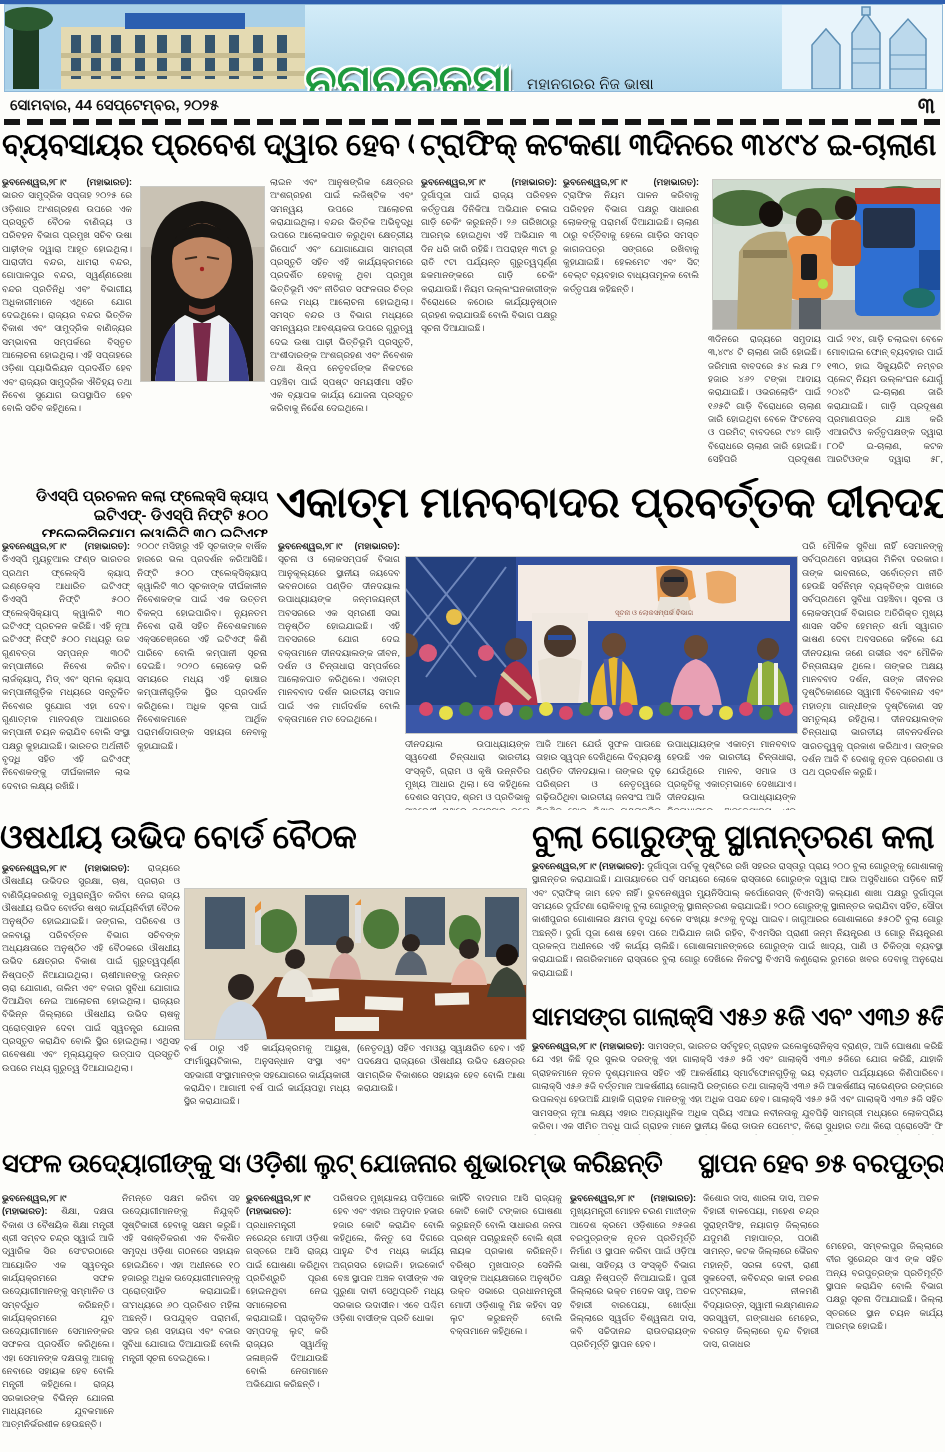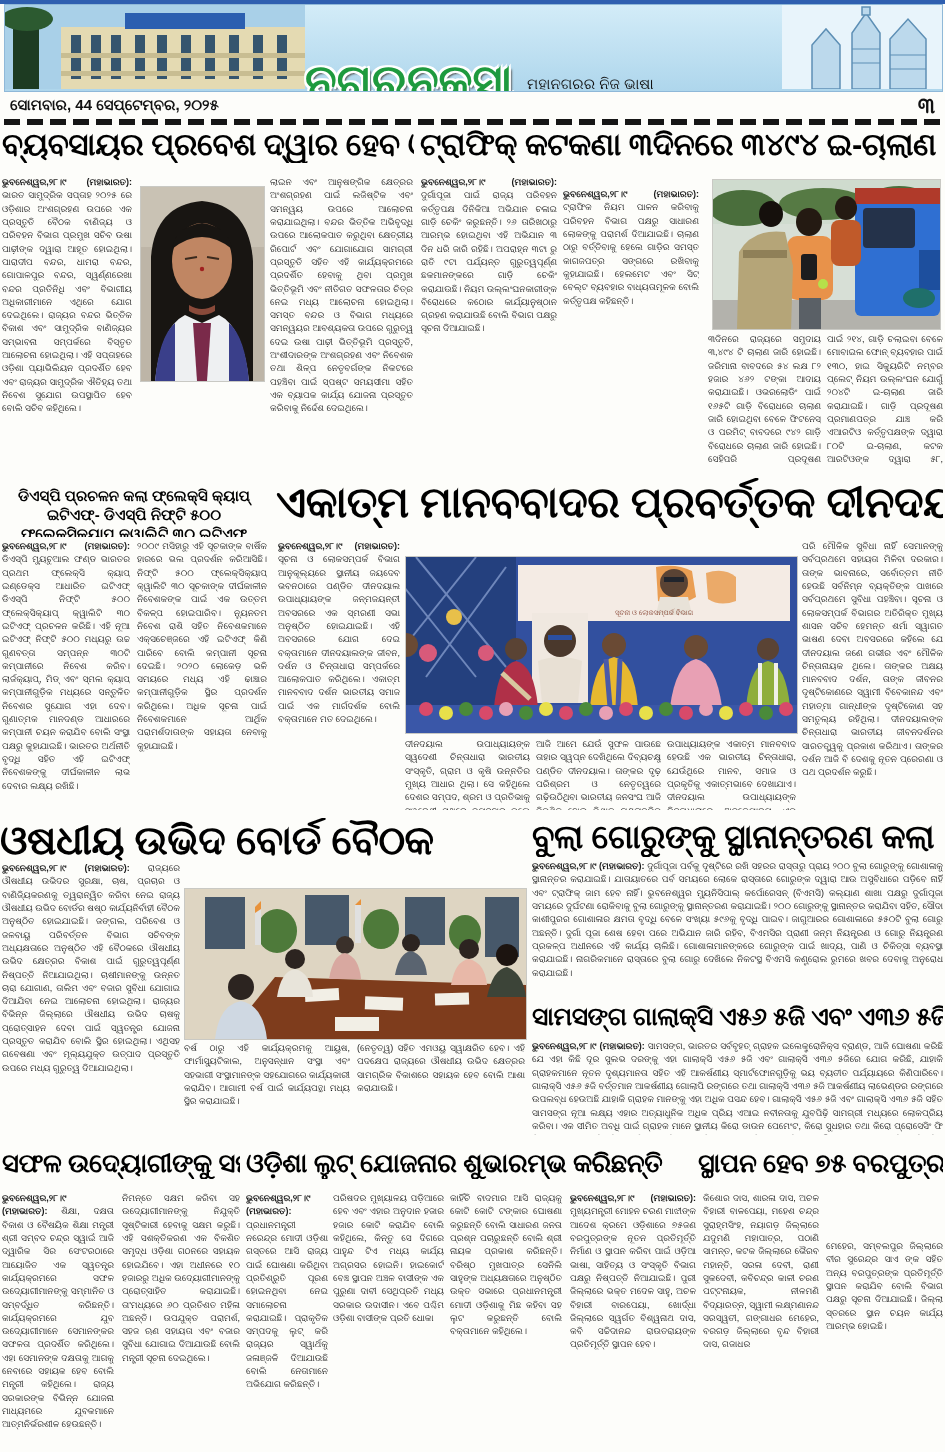--- a/index.html
+++ b/index.html
@@ -98,21 +98,21 @@
       <path d="M14,194 Q20,140 44,128 L61,136 L78,128 Q102,140 108,194 Z" fill="#eef0f2"></path>
       <path d="M14,194 Q18,150 34,136 L34,194 Z" fill="#3a3f8a"></path>
       <path d="M108,194 Q104,150 88,136 L88,194 Z" fill="#3a3f8a"></path>
       <path d="M52,136 L56,194 L66,194 L70,136 Z" fill="#7a2a4a"></path>
     </svg>
   </div>
   <div class="col" style="left:270px;top:176px;width:143px;height:290px;"><span>ଲାଇନ ଏବଂ ଆନୁଷଙ୍ଗିକ କ୍ଷେତ୍ରର ଅଂଶଗ୍ରହଣ ପାଇଁ ଲଜିଷ୍ଟିକ ଏବଂ ସମନ୍ୱୟ ଉପରେ ଆଲୋଚନା କରାଯାଇଥିଲା। ବନ୍ଦର ଭିତ୍ତିକ ଅଭିବୃଦ୍ଧି ଉପରେ ଆଲୋକପାତ କରୁଥିବା କ୍ଷେତ୍ରୀୟ ରିପୋର୍ଟ ଏବଂ ଯୋଗାଯୋଗ ସାମଗ୍ରୀ ପ୍ରସ୍ତୁତି ସହିତ ଏହି କାର୍ଯ୍ୟକ୍ରମରେ ପ୍ରଦର୍ଶିତ ହେବାକୁ ଥିବା ପ୍ରମୁଖ ଭିତ୍ତିଭୂମି ଏବଂ ନୀତିଗତ ସଫଳତାର ଚିତ୍ର ନେଇ ମଧ୍ୟ ଆଲୋଚନା ହୋଇଥିଲା। ସମସ୍ତ ବନ୍ଦର ଓ ବିଭାଗ ମଧ୍ୟରେ ସମନ୍ୱୟର ଆବଶ୍ୟକତା ଉପରେ ଗୁରୁତ୍ୱ ଦେଇ ଉଷା ପାଢ଼ୀ ଭିତ୍ତିଭୂମି ପ୍ରସ୍ତୁତି, ଅଂଶୀଦାରଙ୍କ ଅଂଶଗ୍ରହଣ ଏବଂ ନିବେଶକ ତଥା ଶିଳ୍ପ ନେତୃବର୍ଗଙ୍କ ନିକଟରେ ପହଞ୍ଚିବା ପାଇଁ ସ୍ପଷ୍ଟ ସମୟସୀମା ସହିତ ଏକ ବ୍ୟାପକ କାର୍ଯ୍ୟ ଯୋଜନା ପ୍ରସ୍ତୁତ କରିବାକୁ ନିର୍ଦ୍ଦେଶ ଦେଇଥିଲେ।</span></div>
 
   <div class="hl" style="left:420px;top:127px;width:523px;font-size:31px;">ଟ୍ରାଫିକ୍ କଟକଣା ୩ଦିନରେ ୩୪୯୪ ଇ-ଚାଲାଣ</div>
   <div class="col" style="left:421px;top:176px;width:136px;height:290px;"><b class="dl">ଭୁବନେଶ୍ୱର,୨୮।୯ (ମହାଭାରତ):</b> <span>ଦୁର୍ଗାପୂଜା ପାଇଁ ରାଜ୍ୟ ପରିବହନ କର୍ତ୍ତୃପକ୍ଷ ଦିନିକିଆ ଅଭିଯାନ ଚଳାଇ ଗାଡ଼ି ଚେକିଂ କରୁଛନ୍ତି। ୨୬ ତାରିଖଠାରୁ ଆରମ୍ଭ ହୋଇଥିବା ଏହି ଅଭିଯାନ ୩ ଦିନ ଧରି ଜାରି ରହିଛି। ଅପରାହ୍ନ ୩ଟା ରୁ ରାତି ୯ଟା ପର୍ଯ୍ୟନ୍ତ ଗୁରୁତ୍ୱପୂର୍ଣ୍ଣ ଛକମାନଙ୍କରେ ଗାଡ଼ି ଚେକିଂ କରାଯାଉଛି। ନିୟମ ଉଲ୍ଲଂଘନକାରୀଙ୍କ ବିରୋଧରେ କଠୋର କାର୍ଯ୍ୟାନୁଷ୍ଠାନ ଗ୍ରହଣ କରାଯାଉଛି ବୋଲି ବିଭାଗ ପକ୍ଷରୁ ସୂଚନା ଦିଆଯାଇଛି।</span></div>
-  <div class="col" style="left:563px;top:176px;width:136px;height:290px;margin-top:12px;"><b class="dl">ଭୁବନେଶ୍ୱର,୨୮।୯ (ମହାଭାରତ):</b> <span>ଟ୍ରାଫିକ ନିୟମ ପାଳନ କରିବାକୁ ପରିବହନ ବିଭାଗ ପକ୍ଷରୁ ସାଧାରଣ ଲୋକଙ୍କୁ ପରାମର୍ଶ ଦିଆଯାଇଛି। ଚାଲାଣ ଠାରୁ ବର୍ତ୍ତିବାକୁ ହେଲେ ଗାଡ଼ିର ସମସ୍ତ କାଗଜପତ୍ର ସଙ୍ଗରେ ରଖିବାକୁ କୁହାଯାଇଛି। ହେଲମେଟ ଏବଂ ସିଟ୍ ବେଲ୍ଟ ବ୍ୟବହାର ବାଧ୍ୟତାମୂଳକ ବୋଲି କର୍ତ୍ତୃପକ୍ଷ କହିଛନ୍ତି।</span></div>
+  <div class="col" style="left:563px;top:176px;width:136px;height:290px;"><b class="dl">ଭୁବନେଶ୍ୱର,୨୮।୯ (ମହାଭାରତ):</b> <span>ଟ୍ରାଫିକ ନିୟମ ପାଳନ କରିବାକୁ ପରିବହନ ବିଭାଗ ପକ୍ଷରୁ ସାଧାରଣ ଲୋକଙ୍କୁ ପରାମର୍ଶ ଦିଆଯାଇଛି। ଚାଲାଣ ଠାରୁ ବର୍ତ୍ତିବାକୁ ହେଲେ ଗାଡ଼ିର ସମସ୍ତ କାଗଜପତ୍ର ସଙ୍ଗରେ ରଖିବାକୁ କୁହାଯାଇଛି। ହେଲମେଟ ଏବଂ ସିଟ୍ ବେଲ୍ଟ ବ୍ୟବହାର ବାଧ୍ୟତାମୂଳକ ବୋଲି କର୍ତ୍ତୃପକ୍ଷ କହିଛନ୍ତି।</span></div>
   <div class="ph" style="left:712px;top:179px;width:227px;height:149px;">
     <svg width="227" height="149" viewBox="0 0 227 149">
       <rect width="227" height="149" fill="#d7dfd6"></rect>
       <rect y="0" width="227" height="44" fill="#cfdbce"></rect>
       <ellipse cx="30" cy="28" rx="34" ry="18" fill="#4a6e3c"></ellipse>
       <ellipse cx="110" cy="24" rx="44" ry="16" fill="#567a44"></ellipse>
       <ellipse cx="186" cy="20" rx="30" ry="14" fill="#4a6e3c"></ellipse>
       <rect y="120" width="227" height="29" fill="#b3b2ac"></rect>
       <g>
         <rect x="142" y="18" width="85" height="118" rx="6" fill="#2f6fd2"></rect>
@@ -135,21 +135,21 @@
       </g>
       <g>
         <ellipse cx="133" cy="28" rx="11" ry="12" fill="#241a12"></ellipse>
         <rect x="118" y="40" width="30" height="46" rx="8" fill="#c05a2a"></rect>
       </g>
     </svg>
   </div>
   <div class="col" style="left:708px;top:333px;width:113px;height:133px;"><span>୩ଦିନରେ ରାଜ୍ୟରେ ସମୁଦାୟ ୩,୪୯୪ ଟି ଚାଲାଣ ଜାରି ହୋଇଛି। ଜରିମାନା ବାବଦରେ ୫୪ ଲକ୍ଷ ୮୨ ହଜାର ୪୬୨ ଟଙ୍କା ଆଦାୟ କରାଯାଇଛି। ଓଭରଲୋଡିଂ ପାଇଁ ୧୬୫ଟି ଗାଡ଼ି ବିରୋଧରେ ଚାଲାଣ ଜାରି ହୋଇଥିବା ବେଳେ ଫିଟନେସ୍ ଓ ପରମିଟ୍ ବାବଦରେ ୯୪୨ ଗାଡ଼ି ବିରୋଧରେ ଚାଲାଣ ଜାରି ହୋଇଛି। ସେହିପରି ପ୍ରଦୂଷଣ ପ୍ରମାଣପତ୍ର ନିୟମ ଉଲ୍ଲଂଘନ ପାଇଁ ୧୬୨,</span></div>
   <div class="col" style="left:827px;top:333px;width:116px;height:133px;"><span>ପାଇଁ ୨୧୪, ଗାଡ଼ି ଚଲାଇବା ବେଳେ ମୋବାଇଲ ଫୋନ୍ ବ୍ୟବହାର ପାଇଁ ୧୩୦, ହାଇ ସିକ୍ୟୁରିଟି ନମ୍ବର ପ୍ଲେଟ୍ ନିୟମ ଉଲ୍ଲଂଘନ ଯୋଗୁଁ ୨୦୪ଟି ଇ-ଚାଲାଣ ଜାରି କରାଯାଇଛି। ଗାଡ଼ି ପ୍ରଦୂଷଣ ପ୍ରମାଣପତ୍ର ଯାଞ୍ଚ କରି ଏଆରଟିଓ କର୍ତ୍ତୃପକ୍ଷଙ୍କ ଦ୍ୱାରା ୮୦ଟି ଇ-ଚାଲାଣ, କଟକ ଆରଟିଓଙ୍କ ଦ୍ୱାରା ୫୮, ନୟାଗଡ଼ରେ ୫୨, ନବରଙ୍ଗପୁର ଓ କୋରାପୁଟରେ ୫୧ ଲେଖାଏ ଇ-ଚାଲାଣ ଜାରି ହୋଇଛି।</span></div>
 
-  <div class="subhl" style="left:0px;top:487px;width:268px;height:50px;font-size:15px;">ଡିଏସ୍‌ପି ପ୍ରଚଳନ କଲା ଫ୍ଲେକ୍ସି କ୍ୟାପ୍ ଇଟିଏଫ୍- ଡିଏସ୍‌ପି ନିଫ୍ଟି ୫୦୦ ଫ୍ଲେକ୍ସିକ୍ୟାପ୍ କ୍ୱାଲିଟି ୩୦ ଇଟିଏଫ୍</div>
+  <div class="subhl" style="left:0px;top:487px;width:268px;height:50px;font-size:15px;text-align:right;">ଡିଏସ୍‌ପି ପ୍ରଚଳନ କଲା ଫ୍ଲେକ୍ସି କ୍ୟାପ୍ ଇଟିଏଫ୍- ଡିଏସ୍‌ପି ନିଫ୍ଟି ୫୦୦ ଫ୍ଲେକ୍ସିକ୍ୟାପ୍ କ୍ୱାଲିଟି ୩୦ ଇଟିଏଫ୍</div>
   <div class="col" style="left:2px;top:540px;width:128px;height:270px;"><b class="dl">ଭୁବନେଶ୍ୱର,୨୮।୯ (ମହାଭାରତ):</b> <span>ଡିଏସ୍‌ପି ମ୍ୟୁଚୁଆଲ ଫଣ୍ଡ ଭାରତର ପ୍ରଥମ ଫ୍ଲେକ୍ସି କ୍ୟାପ୍ ଇଣ୍ଡେକ୍ସ ଆଧାରିତ ଇଟିଏଫ୍ ଡିଏସ୍‌ପି ନିଫ୍ଟି ୫୦୦ ଫ୍ଲେକ୍ସିକ୍ୟାପ୍ କ୍ୱାଲିଟି ୩୦ ଇଟିଏଫ୍ ପ୍ରଚଳନ କରିଛି। ଏହି ନୂଆ ଇଟିଏଫ୍ ନିଫ୍ଟି ୫୦୦ ମଧ୍ୟରୁ ଉଚ୍ଚ ଗୁଣବତ୍ତା ସମ୍ପନ୍ନ ୩୦ଟି କମ୍ପାନୀରେ ନିବେଶ କରିବ। ଲାର୍ଜକ୍ୟାପ୍, ମିଡ୍ ଏବଂ ସ୍ମଲ କ୍ୟାପ୍ କମ୍ପାନୀଗୁଡ଼ିକ ମଧ୍ୟରେ ସନ୍ତୁଳିତ ନିବେଶର ସୁଯୋଗ ଏହା ଦେବ। ଗୁଣାତ୍ମକ ମାନଦଣ୍ଡ ଆଧାରରେ କମ୍ପାନୀ ଚୟନ କରାଯିବ ବୋଲି ସଂସ୍ଥା ପକ୍ଷରୁ କୁହାଯାଇଛି। ଭାରତର ଅର୍ଥନୀତି ବୃଦ୍ଧି ସହିତ ଏହି ଇଟିଏଫ୍ ନିବେଶକଙ୍କୁ ଦୀର୍ଘକାଳୀନ ଲାଭ ଦେବାର ଲକ୍ଷ୍ୟ ରଖିଛି।</span></div>
   <div class="col" style="left:137px;top:540px;width:130px;height:270px;"><span>୨୦୦୯ ମସିହାରୁ ଏହି ସୂଚକାଙ୍କ ବାର୍ଷିକ ହାରରେ ଭଲ ପ୍ରଦର୍ଶନ କରିଆସିଛି। ନିଫ୍ଟି ୫୦୦ ଫ୍ଲେକ୍ସିକ୍ୟାପ୍ କ୍ୱାଲିଟି ୩୦ ସୂଚକାଙ୍କ ଦୀର୍ଘକାଳୀନ ନିବେଶକଙ୍କ ପାଇଁ ଏକ ଉତ୍ତମ ବିକଳ୍ପ ହୋଇପାରିବ। ନ୍ୟୁନତମ ନିବେଶ ରାଶି ସହିତ ନିବେଶକମାନେ ଏକ୍ସଚେଞ୍ଜରେ ଏହି ଇଟିଏଫ୍ କିଣି ପାରିବେ ବୋଲି କମ୍ପାନୀ ସୂଚନା ଦେଇଛି। ୨୦୨୦ ଲୋକେଡ଼ ଭଳି ସମୟରେ ମଧ୍ୟ ଏହି ଢାଞ୍ଚାର କମ୍ପାନୀଗୁଡ଼ିକ ସ୍ଥିର ପ୍ରଦର୍ଶନ କରିଥିଲେ। ଅଧିକ ସୂଚନା ପାଇଁ ନିବେଶକମାନେ ଆର୍ଥିକ ପରାମର୍ଶଦାତାଙ୍କ ସହାୟତା ନେବାକୁ କୁହାଯାଇଛି।</span></div>
 
   <div class="hl hl-c" style="left:276px;top:478px;width:667px;font-size:43px;text-align:center;">ଏକାତ୍ମ ମାନବବାଦର ପ୍ରବର୍ତ୍ତକ ଦୀନଦୟାଲ</div>
   <div class="col" style="left:278px;top:540px;width:122px;height:270px;"><b class="dl">ଭୁବନେଶ୍ୱର,୨୮।୯ (ମହାଭାରତ):</b> <span>ସୂଚନା ଓ ଲୋକସମ୍ପର୍କ ବିଭାଗ ଆନୁକୂଲ୍ୟରେ ସ୍ଥାନୀୟ ଜୟଦେବ ଭବନଠାରେ ପଣ୍ଡିତ ଦୀନଦୟାଲ ଉପାଧ୍ୟାୟଙ୍କ ଜନ୍ମଜୟନ୍ତୀ ଅବସରରେ ଏକ ସ୍ମରଣୀ ସଭା ଅନୁଷ୍ଠିତ ହୋଇଯାଇଛି। ଏହି ଅବସରରେ ଯୋଗ ଦେଇ ବକ୍ତାମାନେ ଦୀନଦୟାଲଙ୍କ ଜୀବନ, ଦର୍ଶନ ଓ ଚିନ୍ତାଧାରା ସମ୍ପର୍କରେ ଆଲୋକପାତ କରିଥିଲେ। ଏକାତ୍ମ ମାନବବାଦ ଦର୍ଶନ ଭାରତୀୟ ସମାଜ ପାଇଁ ଏକ ମାର୍ଗଦର୍ଶକ ବୋଲି ବକ୍ତାମାନେ ମତ ଦେଇଥିଲେ।</span></div>
   <div class="ph" style="left:405px;top:556px;width:391px;height:176px;">
     <svg width="391" height="176" viewBox="0 0 391 176">
       <rect width="391" height="176" fill="#32509f"></rect>
       <rect width="110" height="176" fill="#24407e"></rect>
       <g stroke="#8fa6d6" stroke-width="2" opacity="0.7">
@@ -214,21 +214,21 @@
           <circle cx="360" cy="156" r="7" fill="#4a8a3a"></circle>
         <circle cx="380" cy="152" r="7" fill="#d84a6a"></circle>
       </g>
     </svg>
   </div>
   <div class="col" style="left:405px;top:738px;width:125px;height:72px;"><span>ଦୀନଦୟାଲ ଉପାଧ୍ୟାୟଙ୍କ ସ୍ୱଦେଶୀ ଚିନ୍ତାଧାରା ଭାରତୀୟ ସଂସ୍କୃତି, ଗ୍ରାମ ଓ କୃଷି ଉନ୍ନତିର ମୁଖ୍ୟ ଆଧାର ଥିଲା। ସେ କହିଥିଲେ ଦେଶର ସମ୍ପଦ, ଶ୍ରମ ଓ ପ୍ରତିଭାକୁ ସ୍ୱଦେଶୀ ପଥରେ ବ୍ୟବହାର କଲେ ଦେଶ ଆତ୍ମନିର୍ଭର ହେବ। ଦୀନଦୟାଲଙ୍କ ସେହି ଭାବନା ଆଜି ଦେଶକୁ ଆତ୍ମନିର୍ଭରତା ପଥରେ ଆଗେଇ ନେଉଛି।</span></div>
   <div class="col" style="left:536px;top:738px;width:125px;height:72px;"><span>ଆଜି ଆମେ ଯେଉଁ ସୁଫଳ ପାଉଛେ ତାହାର ସ୍ୱପ୍ନ ଦେଖିଥିଲେ ଦିବ୍ୟଚକ୍ଷୁ ପଣ୍ଡିତ ଦୀନଦୟାଲ। ତାଙ୍କର ଦୃଢ଼ ପରିଶ୍ରମ ଓ ନେତୃତ୍ୱରେ ଗଢ଼ିଉଠିଥିବା ଭାରତୀୟ ଜନସଂଘ ଆଜି ବିକଶିତ ହୋଇ ବିଶାଳ ଗଣତାନ୍ତ୍ରିକ ବଟବୃକ୍ଷ ରୂପେ ପରିଣତ ହୋଇଛି।</span></div>
   <div class="col" style="left:667px;top:738px;width:129px;height:72px;"><span>ଉପାଧ୍ୟାୟଙ୍କ ଏକାତ୍ମ ମାନବବାଦ ହେଉଛି ଏକ ଭାରତୀୟ ଚିନ୍ତାଧାରା, ଯେଉଁଥିରେ ମାନବ, ସମାଜ ଓ ପ୍ରକୃତିକୁ ଏକାତ୍ମଭାବେ ଦେଖାଯାଏ। ଦୀନଦୟାଲ ଉପାଧ୍ୟାୟଙ୍କ ଚିନ୍ତାଧାରାରେ ଅନ୍ତ୍ୟୋଦୟ ଏକ ମୁଖ୍ୟ ସିଦ୍ଧାନ୍ତ। ସମାଜରେ ଯେଉଁମାନେ ସବୁଠୁ ତଳସ୍ତରରେ ଅଛନ୍ତି, ଯେଉଁମାନଙ୍କ ପାଖରେ ଖାଦ୍ୟ, ପୋଷାକ, ଶିକ୍ଷା, ଚିକିତ୍ସା, ଆଶ୍ରୟ</span></div>
   <div class="col" style="left:802px;top:540px;width:141px;height:270px;"><span>ପରି ମୌଳିକ ସୁବିଧା ନାହିଁ ସେମାନଙ୍କୁ ସର୍ବପ୍ରଥମେ ସହାୟତା ମିଳିବା ଦରକାର। ତାଙ୍କ ଭାବନାରେ, ସର୍ବୋତ୍ତମ ନୀତି ହେଉଛି ସର୍ବନିମ୍ନ ବ୍ୟକ୍ତିଙ୍କ ପାଖରେ ସର୍ବପ୍ରଥମେ ସୁବିଧା ପହଞ୍ଚିବା। ସୂଚନା ଓ ଲୋକସମ୍ପର୍କ ବିଭାଗର ଅତିରିକ୍ତ ମୁଖ୍ୟ ଶାସନ ସଚିବ ହେମନ୍ତ ଶର୍ମା ସ୍ୱାଗତ ଭାଷଣ ଦେବା ଅବସରରେ କହିଲେ ଯେ ଦୀନଦୟାଲ ଜଣେ ଗଭୀର ଏବଂ ମୌଳିକ ଚିନ୍ତାନାୟକ ଥିଲେ। ତାଙ୍କର ଅକ୍ଷୟ ମାନବବାଦ ଦର୍ଶନ, ତାଙ୍କ ଜୀବନର ଦୃଷ୍ଟିକୋଣରେ ସ୍ୱାମୀ ବିବେକାନନ୍ଦ ଏବଂ ମହାତ୍ମା ଗାନ୍ଧୀଙ୍କ ଦୃଷ୍ଟିକୋଣ ସହ ସମତୁଲ୍ୟ ରହିଥିଲା। ଦୀନଦୟାଲଙ୍କ ଚିନ୍ତାଧାରା ଭାରତୀୟ ଜୀବନଦର୍ଶନର ସାରତତ୍ତ୍ୱକୁ ପ୍ରକାଶ କରିଥାଏ। ତାଙ୍କର ଦର୍ଶନ ଆଜି ବି ଦେଶକୁ ନୂତନ ପ୍ରେରଣା ଓ ପଥ ପ୍ରଦର୍ଶନ କରୁଛି।</span></div>
 
-  <div class="hl" style="left:0px;top:818px;width:456px;font-size:40px;">ଓଷଧୀୟ ଉଭିଦ ବୋର୍ଡ ବୈଠକ</div>
+  <div class="hl" style="left:0px;top:818px;width:456px;font-size:33px;">ଓଷଧୀୟ ଉଭିଦ ବୋର୍ଡ ବୈଠକ</div>
   <div class="col" style="left:2px;top:862px;width:178px;height:274px;"><b class="dl">ଭୁବନେଶ୍ୱର,୨୮।୯ (ମହାଭାରତ):</b> <span>ରାଜ୍ୟରେ ଔଷଧୀୟ ଉଭିଦର ସୁରକ୍ଷା, ଚାଷ, ପ୍ରଚାର ଓ ବାଣିଜ୍ୟିକରଣକୁ ତ୍ୱରାନ୍ୱିତ କରିବା ନେଇ ରାଜ୍ୟ ଔଷଧୀୟ ଉଭିଦ ବୋର୍ଡର ଷଷ୍ଠ କାର୍ଯ୍ୟନିର୍ବାହୀ ବୈଠକ ଅନୁଷ୍ଠିତ ହୋଇଯାଇଛି। ଜଙ୍ଗଲ, ପରିବେଶ ଓ ଜଳବାୟୁ ପରିବର୍ତ୍ତନ ବିଭାଗ ସଚିବଙ୍କ ଅଧ୍ୟକ୍ଷତାରେ ଅନୁଷ୍ଠିତ ଏହି ବୈଠକରେ ଔଷଧୀୟ ଉଭିଦ କ୍ଷେତ୍ରର ବିକାଶ ପାଇଁ ଗୁରୁତ୍ୱପୂର୍ଣ୍ଣ ନିଷ୍ପତ୍ତି ନିଆଯାଇଥିଲା। ଚାଷୀମାନଙ୍କୁ ଉନ୍ନତ ଚାରା ଯୋଗାଣ, ତାଲିମ ଏବଂ ବଜାର ସୁବିଧା ଯୋଗାଇ ଦିଆଯିବା ନେଇ ଆଲୋଚନା ହୋଇଥିଲା। ରାଜ୍ୟର ବିଭିନ୍ନ ଜିଲ୍ଲାରେ ଔଷଧୀୟ ଉଭିଦ ଚାଷକୁ ପ୍ରୋତ୍ସାହନ ଦେବା ପାଇଁ ସ୍ୱତନ୍ତ୍ର ଯୋଜନା ପ୍ରସ୍ତୁତ କରାଯିବ ବୋଲି ସ୍ଥିର ହୋଇଥିଲା। ଏଥିସହ ଗବେଷଣା ଏବଂ ମୂଲ୍ୟଯୁକ୍ତ ଉତ୍ପାଦ ପ୍ରସ୍ତୁତି ଉପରେ ମଧ୍ୟ ଗୁରୁତ୍ୱ ଦିଆଯାଇଥିଲା।</span></div>
   <div class="ph" style="left:184px;top:888px;width:341px;height:150px;">
     <svg width="341" height="150" viewBox="0 0 341 150">
       <rect width="341" height="150" fill="#ded5c2"></rect>
       <rect x="20" y="8" width="40" height="52" fill="#47586a"></rect>
         <rect x="120" y="6" width="44" height="50" fill="#47586a"></rect>
       <rect x="220" y="8" width="40" height="48" fill="#47586a"></rect>
         <rect x="300" y="8" width="34" height="60" fill="#47586a"></rect>
       <g fill="#4e7a3a">
         <ellipse cx="92" cy="42" rx="20" ry="22"></ellipse>

